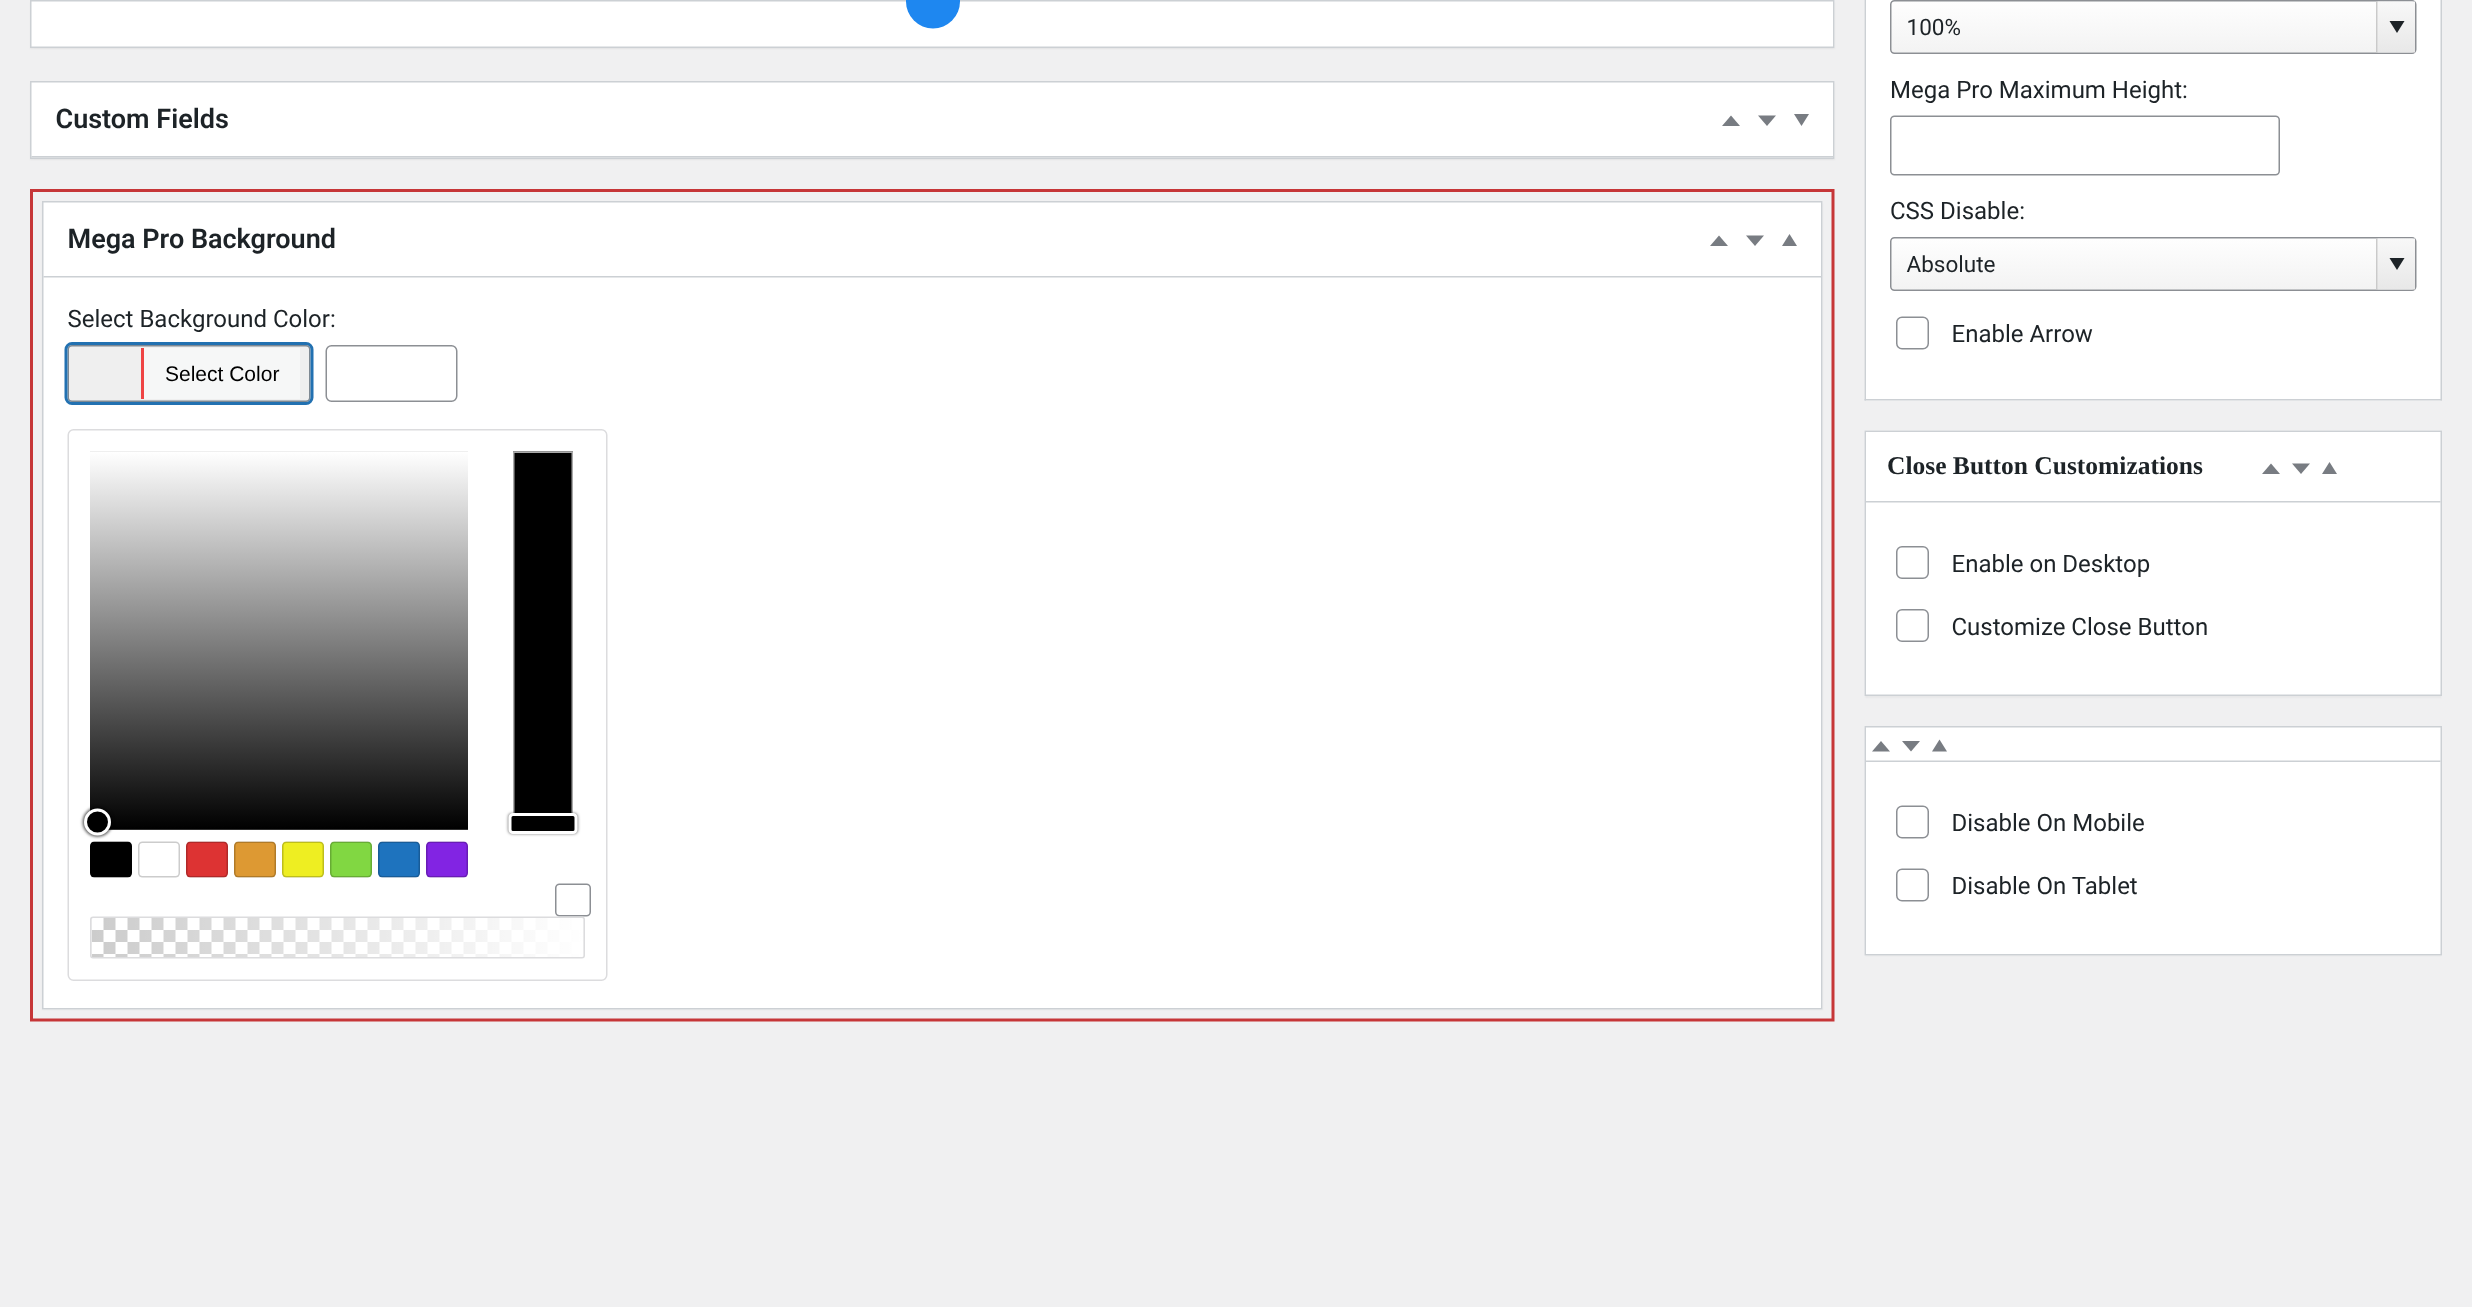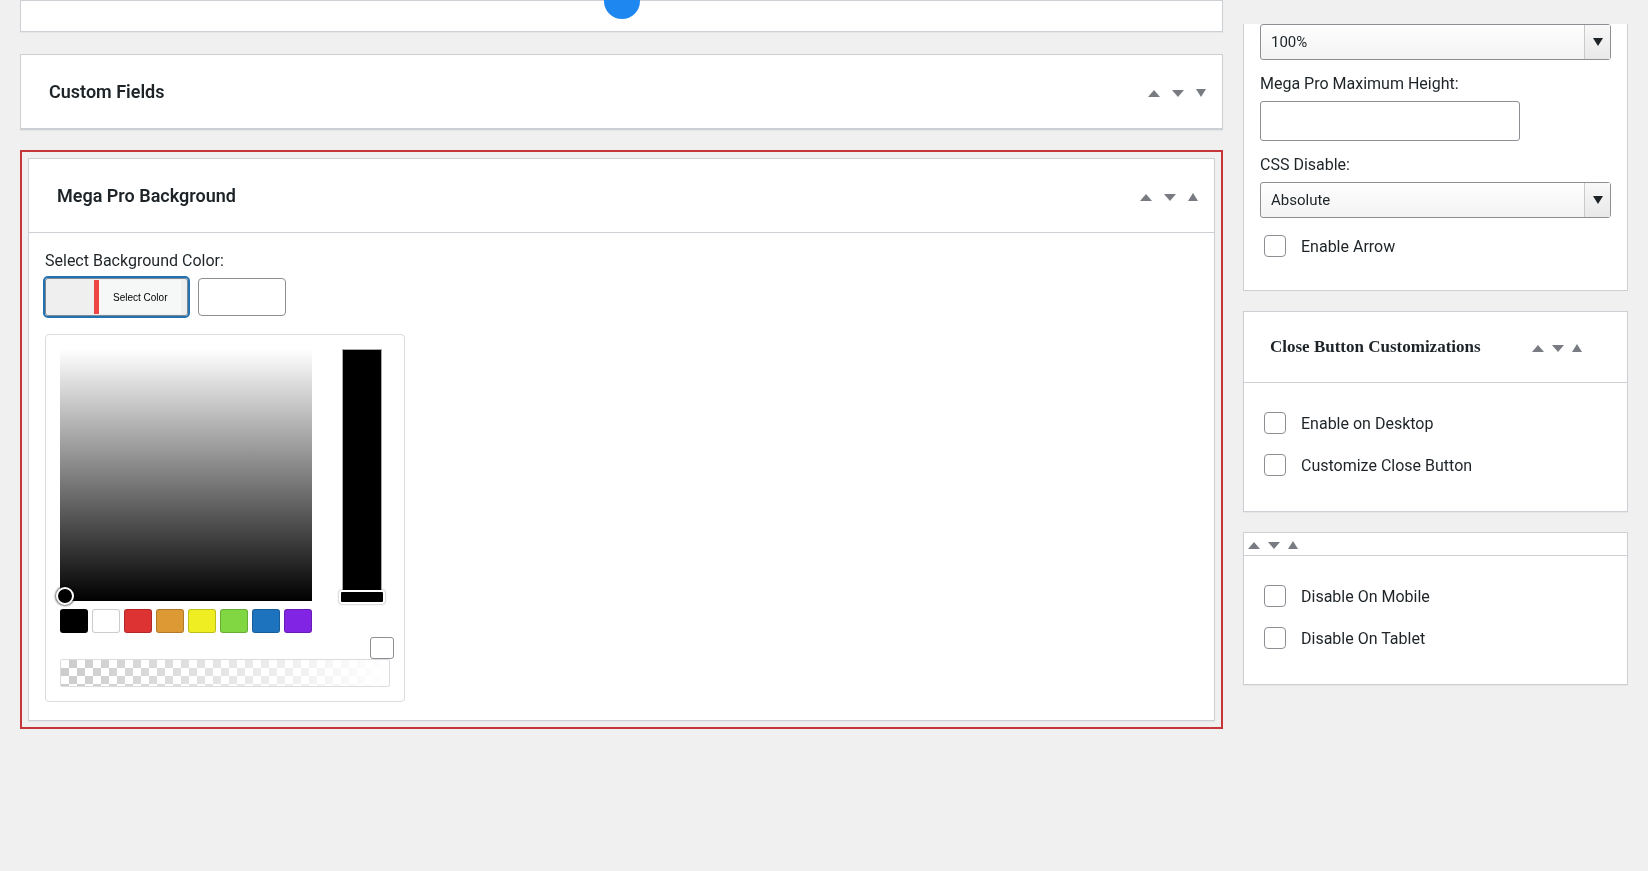--- a/index.html
+++ b/index.html
@@ -50,21 +50,21 @@
   .postbox { margin-bottom: 20px; }
   .postbox-header {
     display: flex;
     align-items: center;
     border-bottom: 1px solid var(--border);
   }
   .postbox-header h2 {
     font-size: 18px;
     font-weight: 600;
     padding: 14px 16px;
-    margin: 12px;
+    margin: 0;
     flex: 1;
   }
   .handle-actions {
     display: flex;
     align-items: center;
     padding-right: 10px;
   }
   .order-btn, .toggle-btn {
     border: none;
     background: none;
@@ -102,22 +102,22 @@
     outline-offset: 0;
   }
   .wp-color-result .swatch {
     width: 42px;
     background: #ffffff00;
   }
   .wp-color-result .lbl {
     background: #f6f7f7;
     padding: 4px 14px;
     display:flex; align-items:center;
-    font-size: 10px;
-    border-left:5px solid #ef4444;
+    font-size: 14px;
+    border-left:2px solid #ef4444;
   }
   .hex-input {
     border: 1px solid #8c8f94;
     border-radius: 4px;
     height: 38px;
     width: 88px;
     padding: 0 8px;
     font-size: 14px;
   }
 
@@ -237,21 +237,20 @@
   .side-col .postbox-header h2 { font-size: 17px; line-height:1.3; padding: 12px 14px; max-width: 260px; font-family: Liberation Serif, serif;}
   .side-col .handle-actions { padding-right: 6px; }
   .side-col .order-btn, .side-col .toggle-btn { padding: 4px; font-size:14px; }
 
   .sidebar-top-open {
     background: var(--bg-panel);
     border: 1px solid var(--border);
     border-top: none;
     padding: 0 16px 16px;
     margin-bottom: 20px;
-    margin-top: 24px;
   }
 </style>
 </head>
 <body>
 
 <div class="layout">
   <div class="main-col">
     <div class="stub-panel">
       <div class="stub-dot"></div>
     </div>

